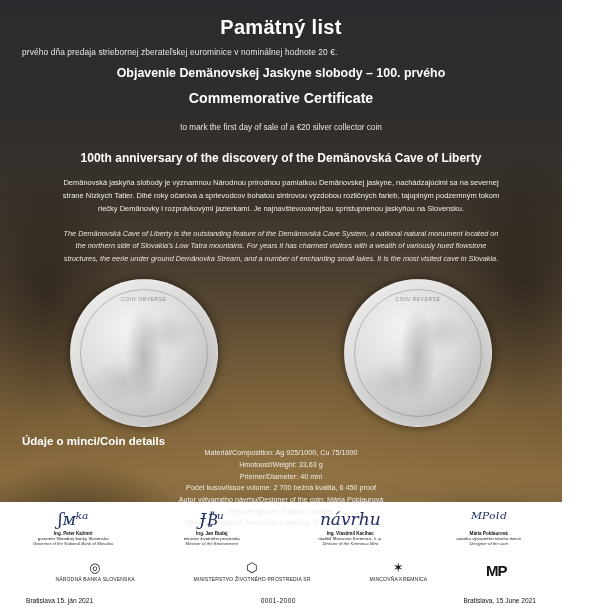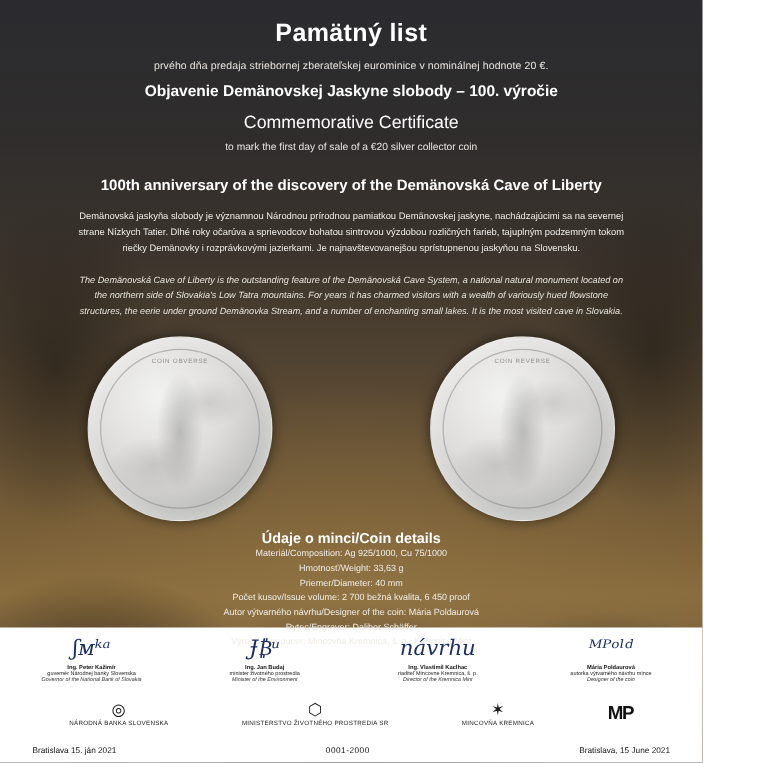--- a/index.html
+++ b/index.html
@@ -66,45 +66,45 @@
 
   .title {
     text-align: center;
     color: #ffffff;
     font-size: 20px;
     font-weight: bold;
     letter-spacing: 0.3px;
     padding-top: 16px;
   }
   .subtitle-sk {
-    text-align: center;
+    text-align: left;
     color: #e9e6e1;
     font-size: 8.4px;
     margin-top: 8px;
     letter-spacing: 0.1px;
   }
   .headline-sk {
     text-align: center;
     color: #ffffff;
     font-size: 12.4px;
     font-weight: bold;
     margin-top: 9px;
   }
   .title-en {
     text-align: center;
     color: #ffffff;
     font-size: 14.2px;
-    font-weight: normal;
+    font-weight: bold;
     margin-top: 10px;
   }
   .subtitle-en {
     text-align: center;
     color: #e6e3de;
     font-size: 8.2px;
-    margin-top: 7px;
+    margin-top: 17px;
   }
   .headline-en {
     text-align: center;
     color: #ffffff;
     font-size: 12px;
     font-weight: bold;
     margin-top: 19px;
   }
 
   .body-sk {
@@ -163,21 +163,20 @@
     text-align: center;
     color: #8d8d8b;
     font-size: 5px;
     letter-spacing: 0.6px;
   }
 
   .details {
     margin-top: 6px;
   }
   .details-title {
-    text-align: center;
     color: #ffffff;
     font-size: 11.5px;
     font-weight: bold;
   }
   .details-line {
     text-align: center;
     color: #efece6;
     font-size: 7.2px;
     line-height: 1.62;
   }
@@ -274,21 +273,21 @@
 </head>
 <body>
 
 <div class="certificate">
   <div class="cave-tex"></div>
   <div class="white-footer"></div>
 
   <div class="content">
     <div class="title">Pamätný list</div>
     <div class="subtitle-sk">prvého dňa predaja striebornej zberateľskej eurominice v nominálnej hodnote 20 €.</div>
-    <div class="headline-sk">Objavenie Demänovskej Jaskyne slobody – 100. výročie</div>
+    <div class="headline-sk">Objavenie Demänovskej Jaskyne slobody – 100. prvého</div>
     <div class="title-en">Commemorative Certificate</div>
     <div class="subtitle-en">to mark the first day of sale of a €20 silver collector coin</div>
     <div class="headline-en">100th anniversary of the discovery of the Demänovská Cave of Liberty</div>
 
     <div class="body-sk">Demänovská jaskyňa slobody je významnou Národnou prírodnou pamiatkou Demänovskej jaskyne, nachádzajúcimi sa na severnej strane Nízkych Tatier. Dlhé roky očarúva a sprievodcov bohatou sintrovou výzdobou rozličných farieb, tajuplným podzemným tokom riečky Demänovky i rozprávkovými jazierkami. Je najnavštevovanejšou sprístupnenou jaskyňou na Slovensku.</div>
     <div class="body-en">The Demänovská Cave of Liberty is the outstanding feature of the Demänovská Cave System, a national natural monument located on the northern side of Slovakia's Low Tatra mountains. For years it has charmed visitors with a wealth of variously hued flowstone structures, the eerie under ground Demänovka Stream, and a number of enchanting small lakes. It is the most visited cave in Slovakia.</div>
 
     <div class="coins">
       <div class="coin coin-left">
         <div class="coin-inner-ring"></div>

